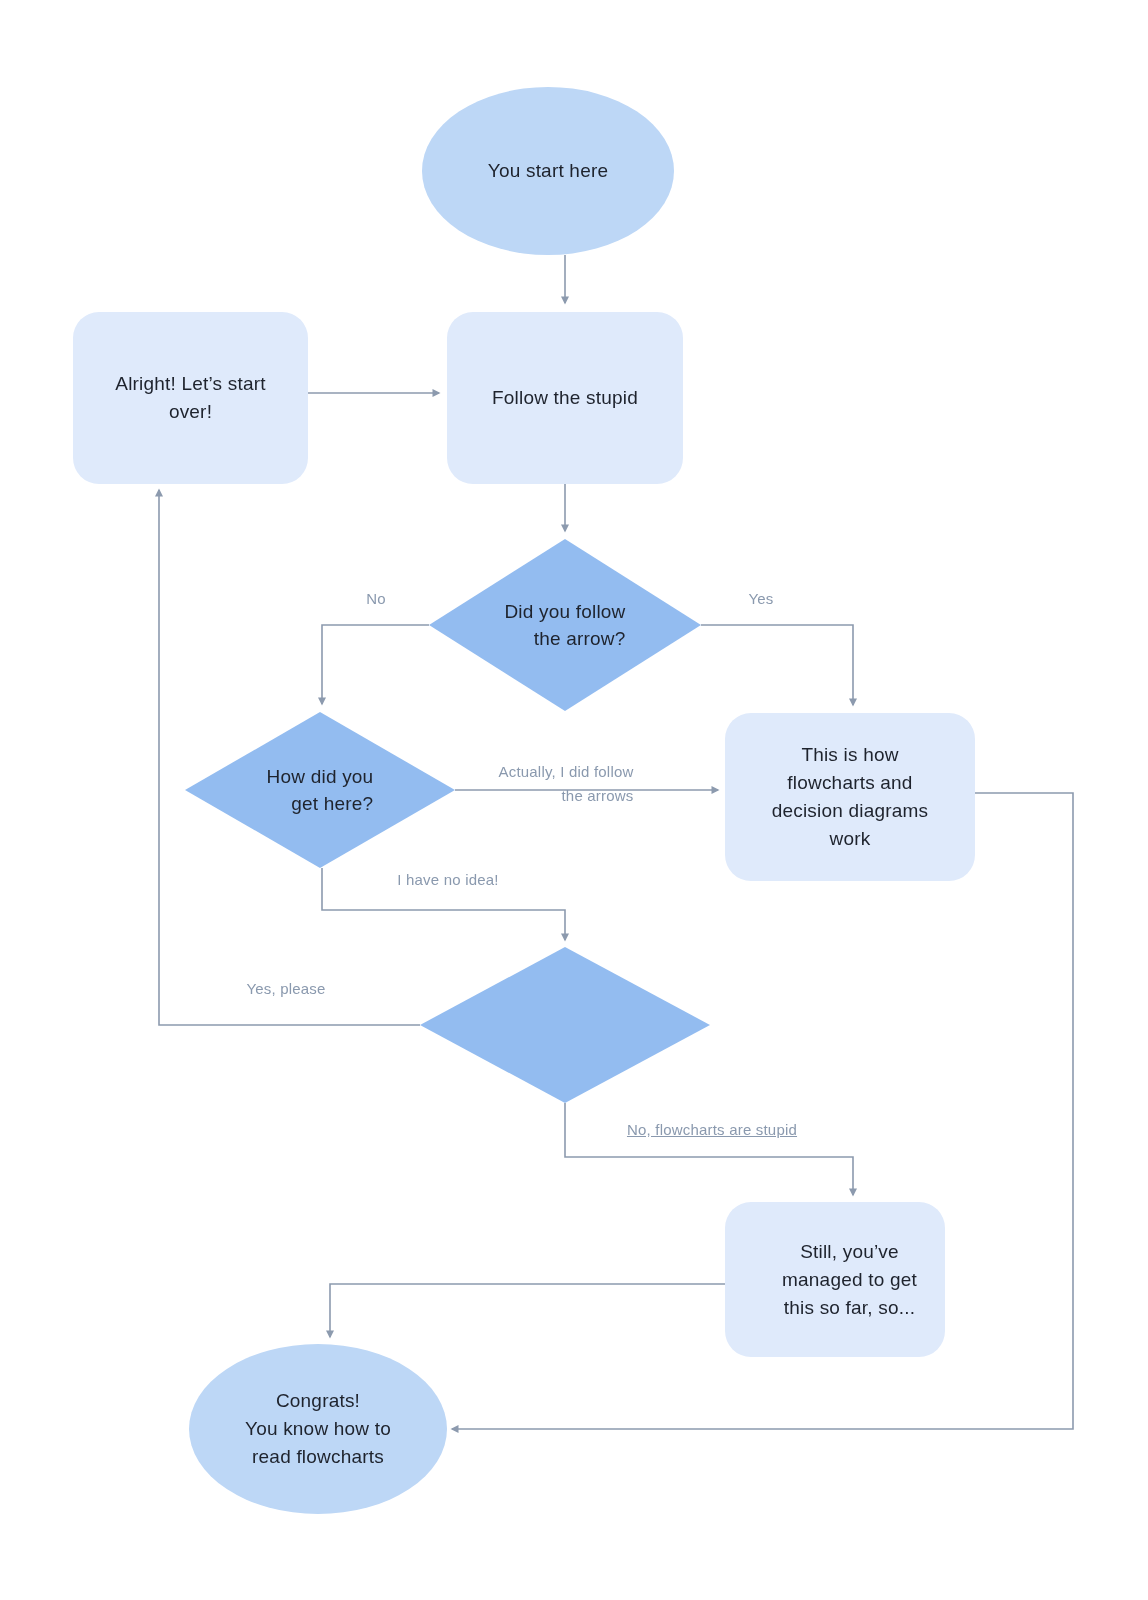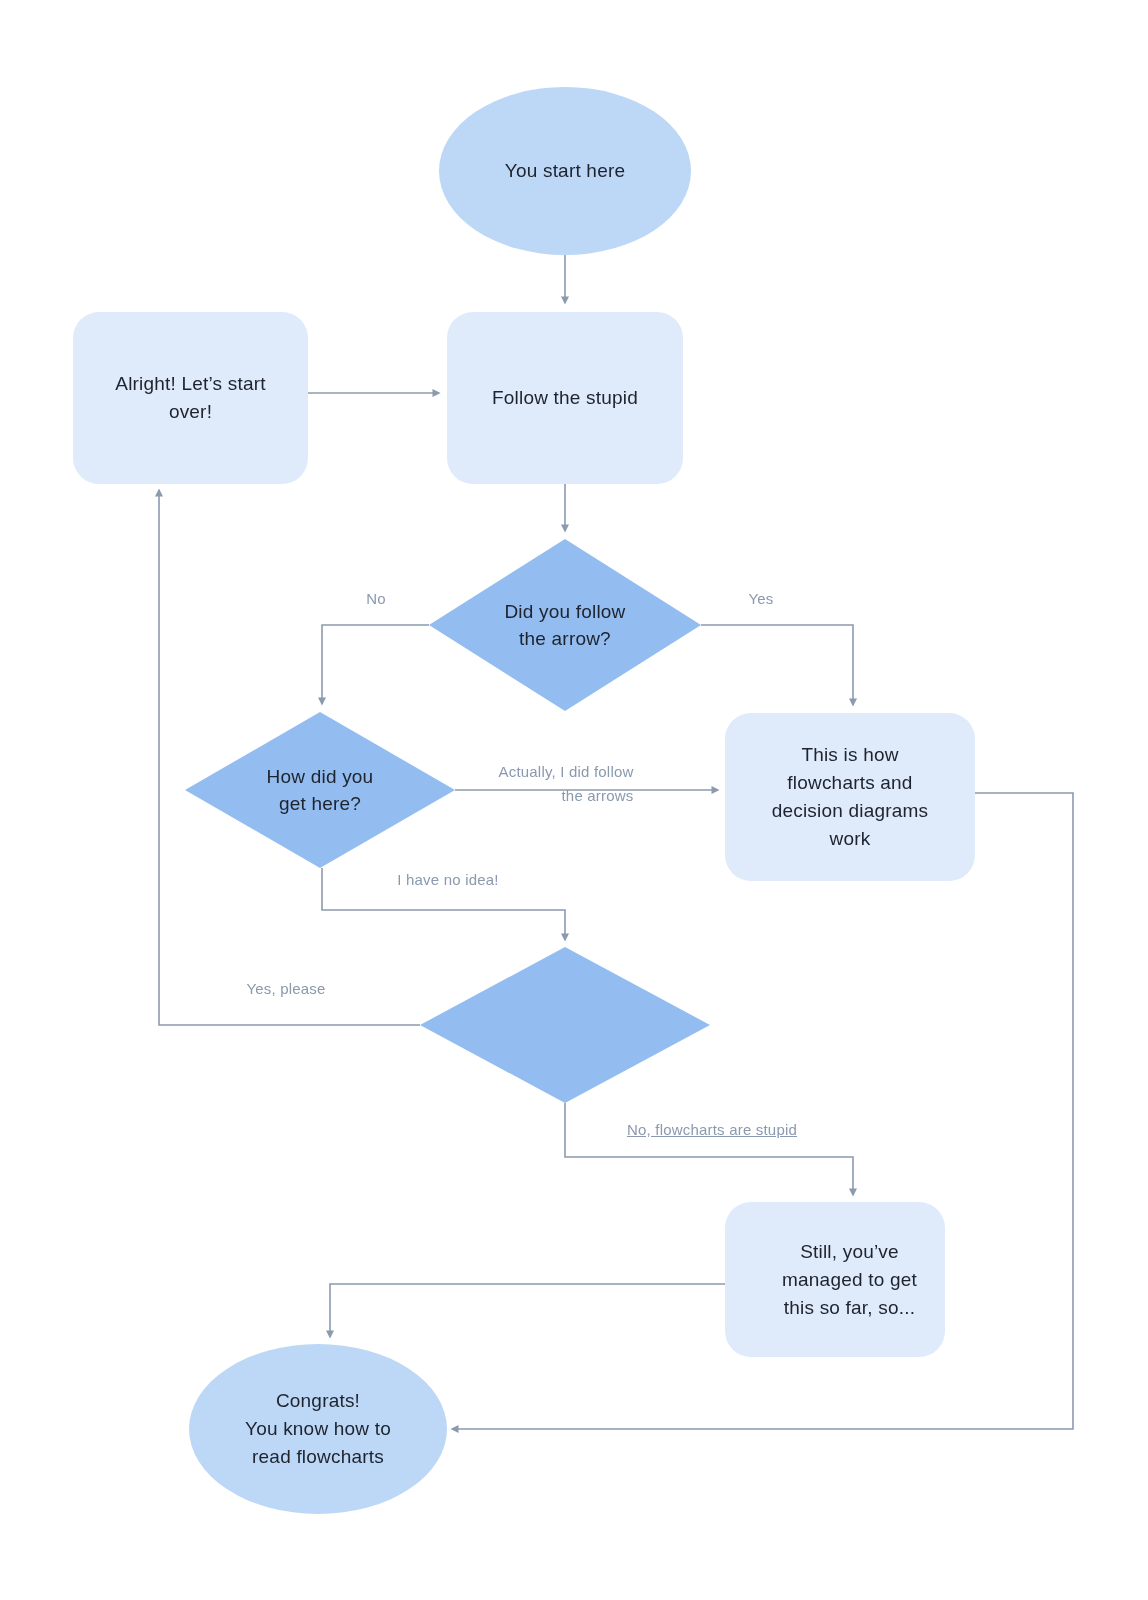--- a/index.html
+++ b/index.html
@@ -20,21 +20,21 @@
   .edges{position:absolute;left:0;top:0;width:1148px;height:1600px;}
   .edges path.connector{fill:none;stroke:var(--connector);stroke-width:1.6px;}
   .edges .arrowhead-shape{fill:var(--connector);}
   .node{
     position:absolute;display:flex;align-items:center;justify-content:center;
     text-align:center;color:var(--node-text);font-size:19px;line-height:28px;
     white-space:pre-line;letter-spacing:.2px;
   }
   .node.ellipse{background:var(--ellipse-fill);border-radius:50%;}
   .node.rect{background:var(--rect-fill);border-radius:26px;}
-  .node.diamond{background:transparent;}
+  .node.diamond{background:transparent;text-align:right;}
   .node.diamond .diamond-bg{
     position:absolute;inset:0;background:var(--diamond-fill);
     clip-path:polygon(50% 0%,100% 50%,50% 100%,0% 50%);
   }
   .node .node-label{position:relative;z-index:2;}
   .node.diamond .node-label{line-height:27px;}
   .edge-label{
     position:absolute;transform:translate(-50%,-50%);
     color:var(--edge-label);font-size:15px;line-height:24px;
     text-align:right;white-space:pre-line;letter-spacing:.2px;
@@ -57,21 +57,21 @@
     <path class="connector" marker-end="url(#arrowhead)" d="M429 625 H 322 V 704"></path>
     <path class="connector" marker-end="url(#arrowhead)" d="M701 625 H 853 V 705"></path>
     <path class="connector" marker-end="url(#arrowhead)" d="M455 790 H 718"></path>
     <path class="connector" marker-end="url(#arrowhead)" d="M322 868 V 910 H 565 V 940"></path>
     <path class="connector" marker-end="url(#arrowhead)" d="M420 1025 H 159 V 490"></path>
     <path class="connector" marker-end="url(#arrowhead)" d="M565 1103 V 1157 H 853 V 1195"></path>
     <path class="connector" marker-end="url(#arrowhead)" d="M725 1284 H 330 V 1337"></path>
     <path class="connector" marker-end="url(#arrowhead)" d="M975 793 H 1073 V 1429 H 452"></path>
   </svg>
 
-  <div class="node ellipse" style="left:439px;top:87px;width:252px;height:168px;">
+  <div class="node ellipse" style="left:422px;top:87px;width:252px;height:168px;">
     <span class="node-label">You start here</span>
   </div>
 
   <div class="node rect" style="left:73px;top:312px;width:235px;height:172px;text-align:center;">
     <span class="node-label">Alright! Let’s start
 over!</span>
   </div>
 
   <div class="node rect" style="left:447px;top:312px;width:236px;height:172px;">
     <span class="node-label">Follow the stupid</span>

